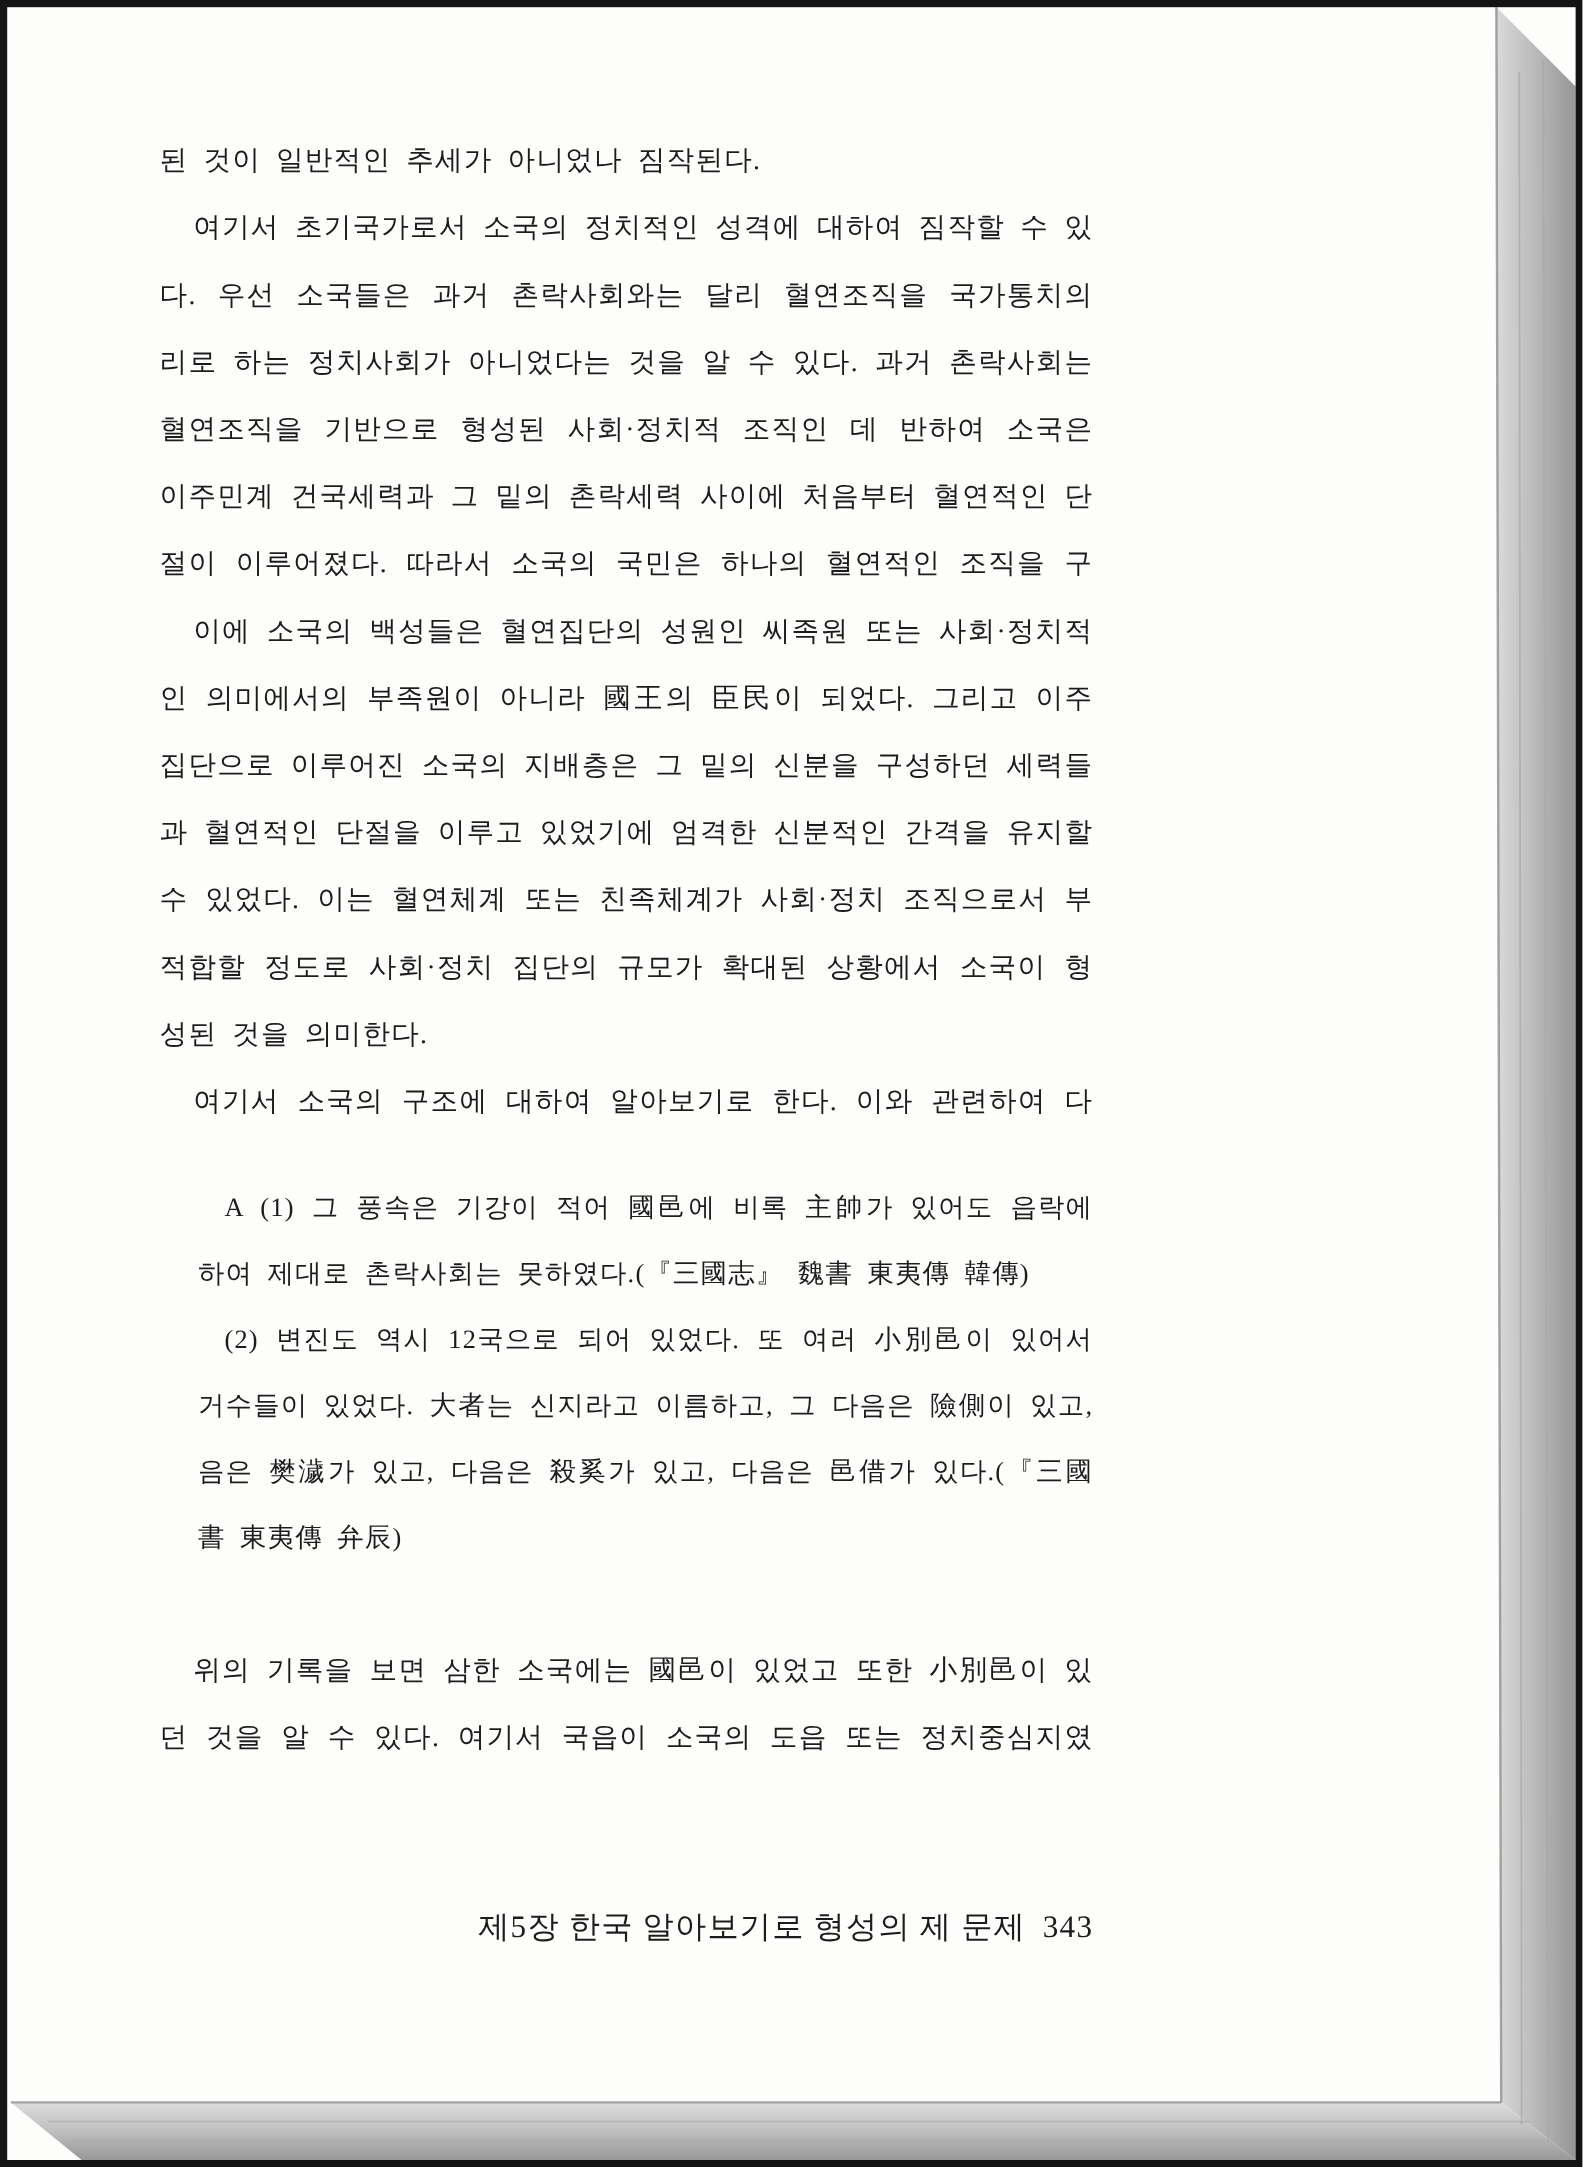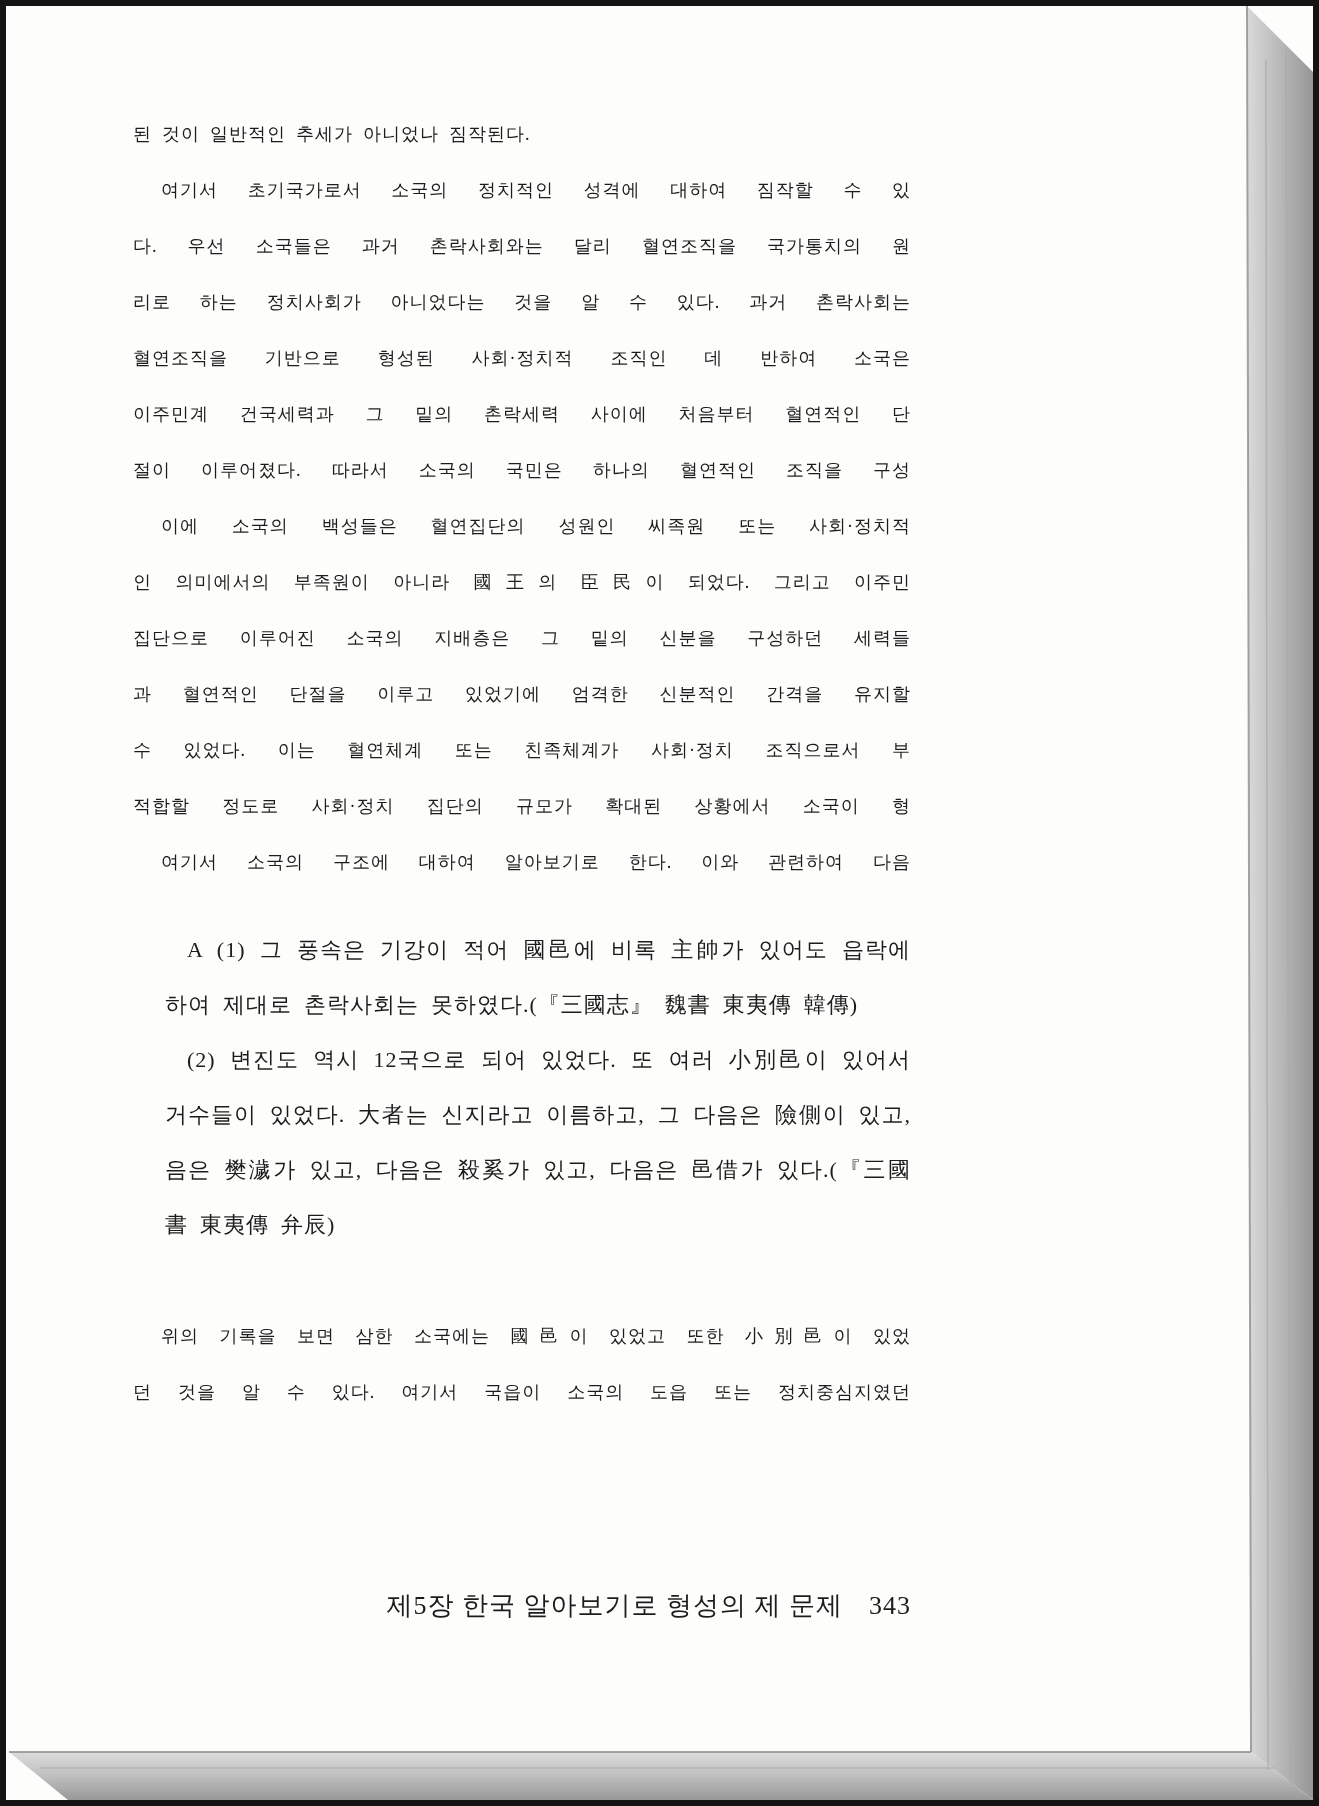--- a/index.html
+++ b/index.html
@@ -21,21 +21,21 @@
     z-index: 5;
   }
   .page-content {
     position: absolute;
     left: 133px;
     top: 106px;
     width: 778px;
     z-index: 2;
   }
   .line {
-    font-size: 18px;
+    font-size: 23px;
     line-height: 56px;
     height: 56px;
     letter-spacing: 1px;
     word-spacing: 0.25em;
     text-align: justify;
     text-align-last: justify;
     overflow: hidden;
     white-space: normal;
   }
   .line.last { text-align-last: left; }
@@ -55,21 +55,21 @@
   .footer {
     position: absolute;
     left: 133px;
     top: 1588px;
     width: 778px;
     text-align: right;
     font-size: 26px;
     letter-spacing: 1px;
     z-index: 2;
   }
-  .footer .pgnum { display: inline-block; margin-left: 26px; text-align: right; }
+  .footer .pgnum { display: inline-block; margin-left: 14px; text-align: right; }
 </style>
 </head>
 <body>
 
 <div class="canvas">
 
   <div class="page-content">
     <div>
         <div class="para">
           <div class="line last">된 것이 일반적인 추세가 아니었나 짐작된다.</div>
@@ -82,20 +82,21 @@
           <div class="line">이주민계 건국세력과 그 밑의 촌락세력 사이에 처음부터 혈연적인 단</div>
           <div class="line">절이 이루어졌다. 따라서 소국의 국민은 하나의 혈연적인 조직을 구성</div>
         </div>
         <div class="para">
           <div class="line indent">이에 소국의 백성들은 혈연집단의 성원인 씨족원 또는 사회·정치적</div>
           <div class="line">인 의미에서의 부족원이 아니라 國王의 臣民이 되었다. 그리고 이주민</div>
           <div class="line">집단으로 이루어진 소국의 지배층은 그 밑의 신분을 구성하던 세력들</div>
           <div class="line">과 혈연적인 단절을 이루고 있었기에 엄격한 신분적인 간격을 유지할</div>
           <div class="line">수 있었다. 이는 혈연체계 또는 친족체계가 사회·정치 조직으로서 부</div>
           <div class="line">적합할 정도로 사회·정치 집단의 규모가 확대된 상황에서 소국이 형</div>
+          <div class="line last">성된 것을 의미한다.</div>
         </div>
         <div class="para">
           <div class="line indent">여기서 소국의 구조에 대하여 알아보기로 한다. 이와 관련하여 다음</div>
         </div>
       </div>
     <div class="quote-block">
         <div class="para">
           <div class="line indent">A (1) 그 풍속은 기강이 적어 國邑에 비록 主帥가 있어도 읍락에 잡거</div>
           <div class="line last">하여 제대로 촌락사회는 못하였다.(『三國志』 魏書 東夷傳 韓傳)</div>
         </div>

